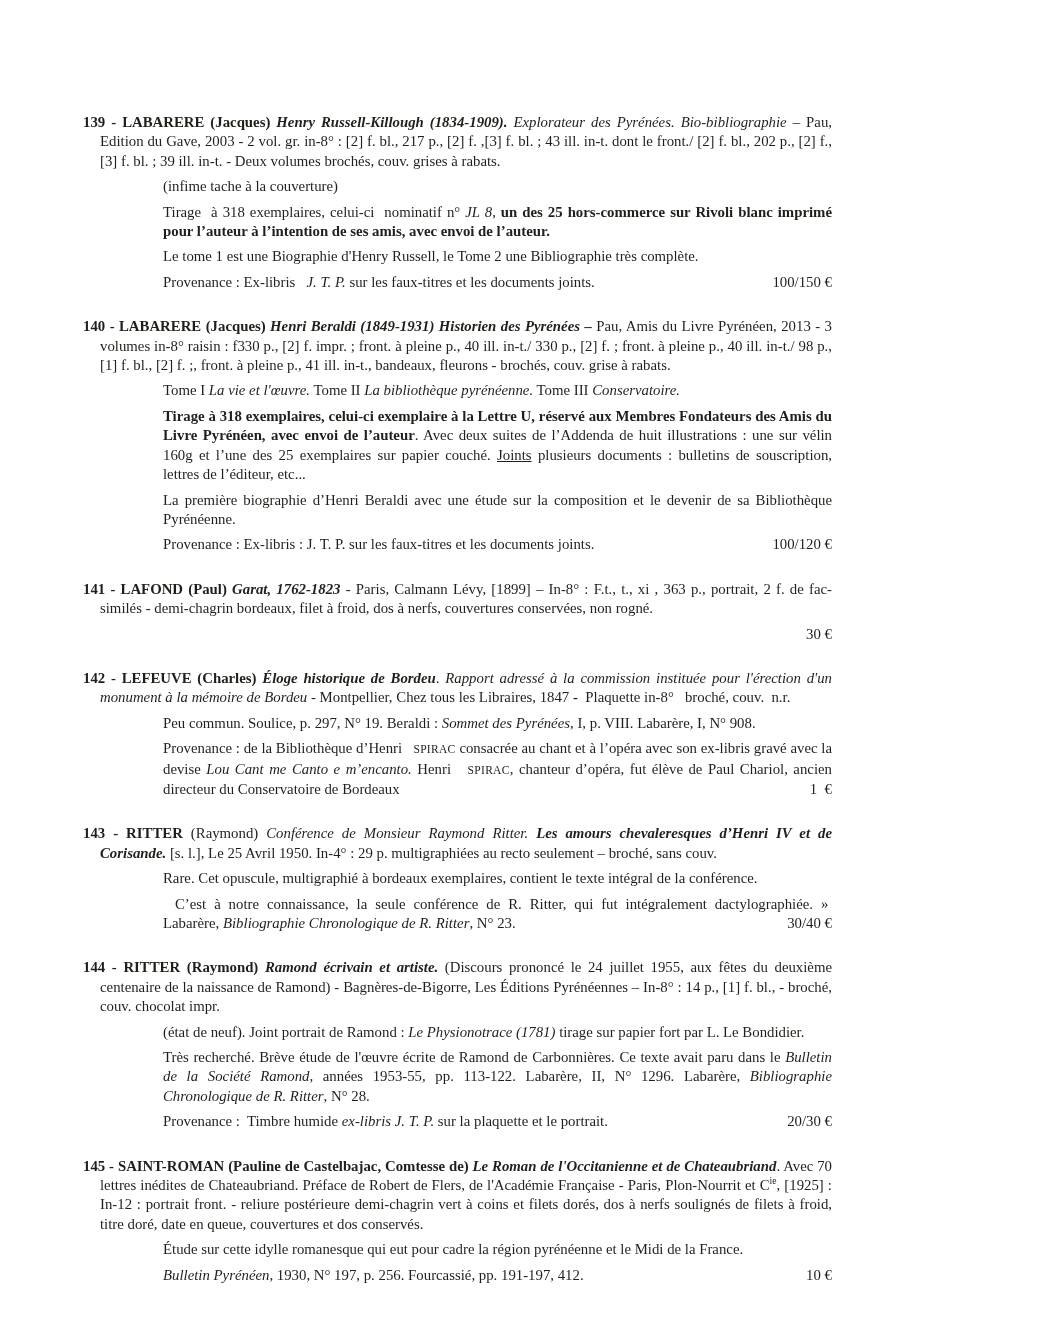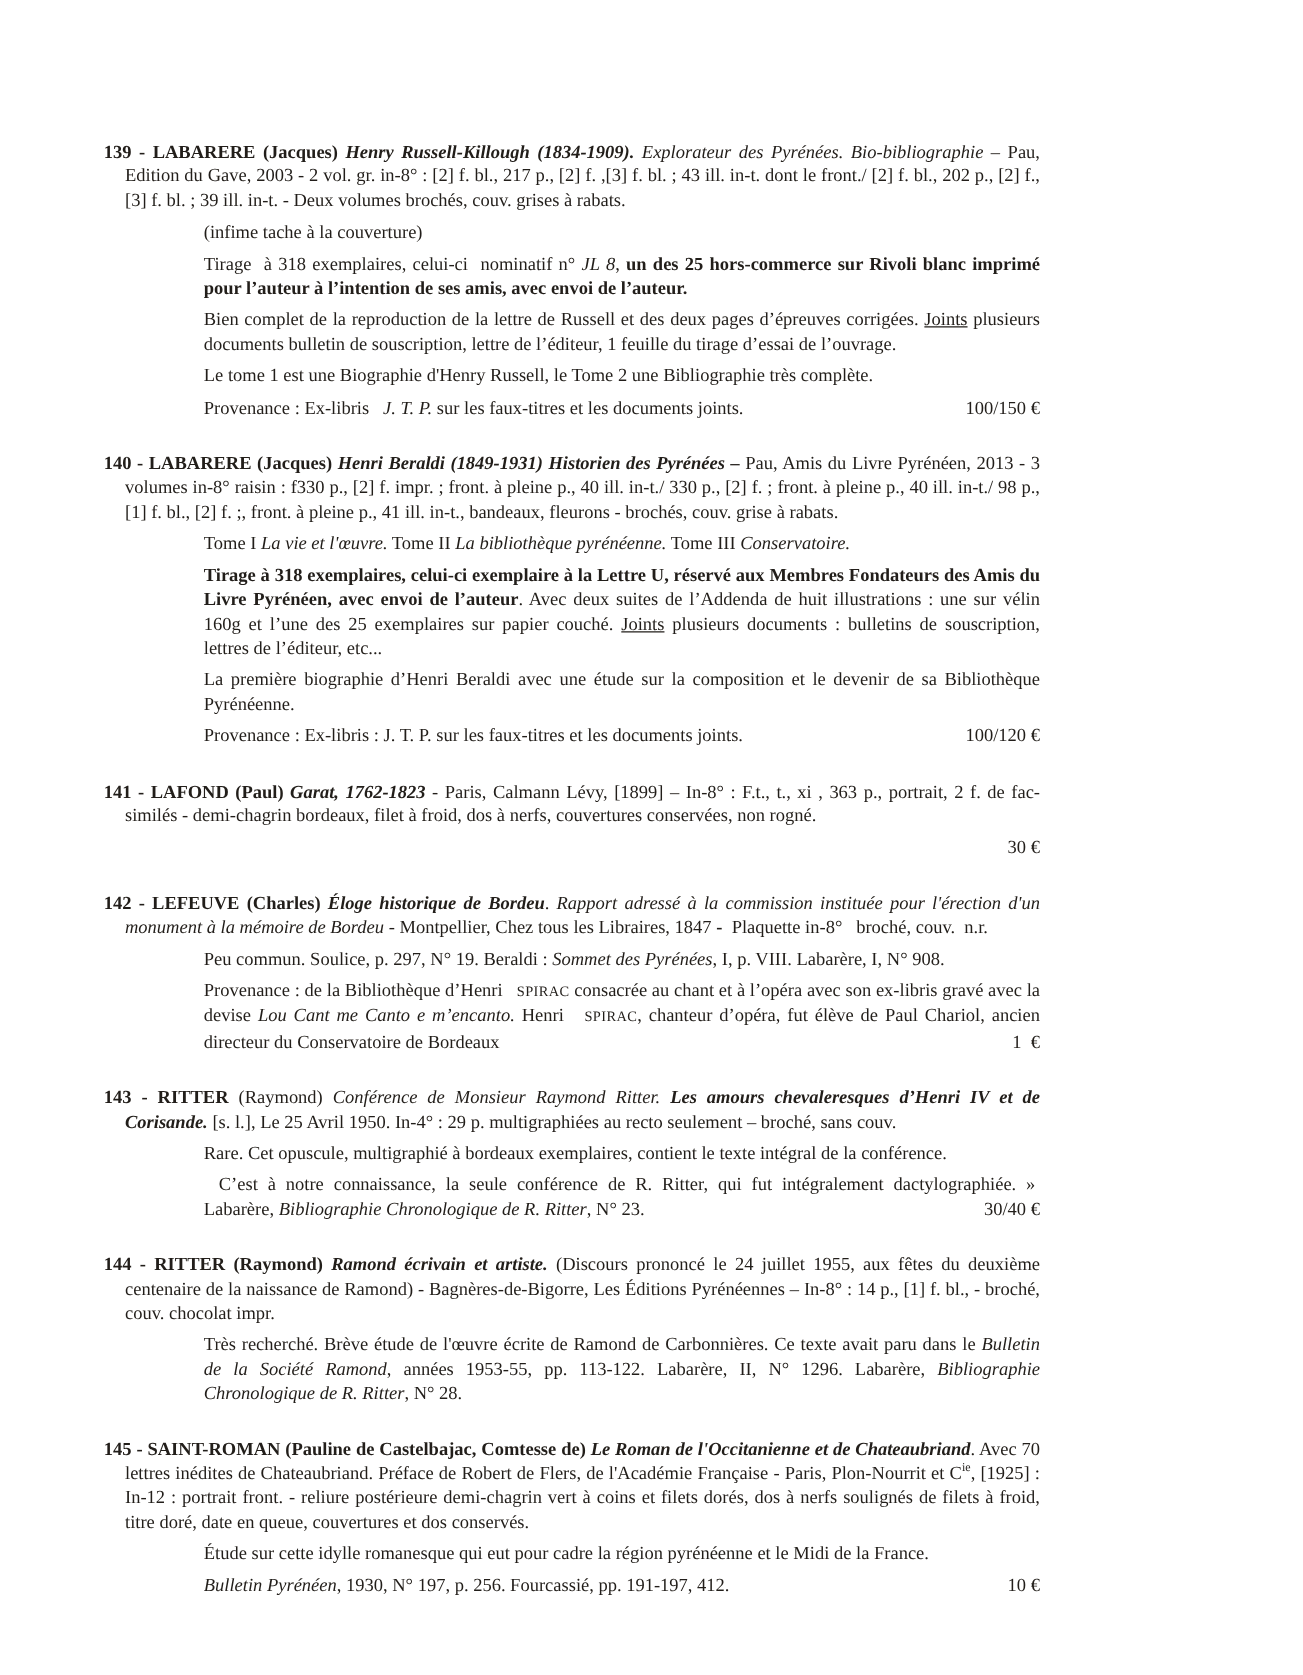--- a/index.html
+++ b/index.html
@@ -25,21 +25,20 @@
 </style>
 </head>
 <body>
 
 <div class="page">
   <div>
       <article class="entry">
         <p class="entry-head"><span class="run-b">139 - LABARERE (Jacques) </span><span class="run-bi">Henry Russell-Killough (1834-1909).</span><span class="run-r"> </span><span class="run-i">Explorateur des Pyrénées. Bio-bibliographie</span><span class="run-r"> – Pau, Edition du Gave, 2003 - 2 vol. gr. in-8° : [2] f. bl., 217 p., [2] f. ,[3] f. bl. ; 43 ill. in-t. dont le front./  [2] f. bl., 202 p., [2] f., [3] f. bl. ; 39 ill. in-t. - Deux volumes brochés, couv. grises à rabats.</span></p>
         <p class="entry-note"><span class="run-r">(infime tache à la couverture)</span></p>
         <p class="entry-note"><span class="run-r">Tirage&nbsp; à 318 exemplaires, celui-ci&nbsp; nominatif n° </span><span class="run-i">JL 8</span><span class="run-r">, </span><span class="run-b">un des 25 hors-commerce sur Rivoli blanc imprimé pour l’auteur à l’intention de ses amis, avec envoi de l’auteur.</span></p>
-        <p class="entry-note"><span class="run-r">Bien complet de la reproduction de la lettre de Russell et des deux pages d’épreuves corrigées. </span><span class="run-u">Joints</span><span class="run-r"> plusieurs documents bulletin de souscription, lettre de l’éditeur, 1 feuille du tirage d’essai de l’ouvrage.</span></p>
         <p class="entry-note"><span class="run-r">Le tome 1 est une Biographie d'Henry Russell, le Tome 2 une Bibliographie très complète.</span></p>
         <p class="entry-note"><span class="run-r">Provenance : Ex-libris&nbsp;&nbsp; </span><span class="run-i">J. T. P.</span><span class="run-r"> sur les faux-titres et les documents joints.</span><span class="price">100/150 €</span></p>
       </article>
       <article class="entry">
         <p class="entry-head"><span class="run-b">140 - LABARERE (Jacques) </span><span class="run-bi">Henri Beraldi (1849-1931) Historien des Pyrénées – </span><span class="run-r">Pau, Amis du Livre Pyrénéen, 2013 - 3 volumes in-8° raisin : f330 p., [2] f. impr. ; front. à pleine p., 40 ill. in-t./ 330 p., [2] f. ; front. à pleine p., 40 ill. in-t./  98 p., [1]  f. bl., [2] f. ;, front. à pleine p., 41 ill. in-t., bandeaux, fleurons - brochés, couv. grise à rabats.</span></p>
         <p class="entry-note"><span class="run-r">Tome I </span><span class="run-i">La vie et l'œuvre.</span><span class="run-r"> Tome II </span><span class="run-i">La bibliothèque pyrénéenne.</span><span class="run-r"> Tome III </span><span class="run-i">Conservatoire.</span></p>
         <p class="entry-note"><span class="run-b">Tirage à 318 exemplaires, celui-ci exemplaire à la Lettre U, réservé aux Membres Fondateurs des Amis du Livre Pyrénéen, avec envoi de l’auteur</span><span class="run-r">. Avec deux suites de l’Addenda de huit illustrations : une sur vélin 160g et l’une des 25 exemplaires sur papier couché. </span><span class="run-u">Joints</span><span class="run-r"> plusieurs documents : bulletins de souscription, lettres de l’éditeur, etc...</span></p>
         <p class="entry-note"><span class="run-r">La première biographie d’Henri Beraldi avec une étude sur la composition et le devenir de sa Bibliothèque Pyrénéenne.</span></p>
         <p class="entry-note"><span class="run-r">Provenance : Ex-libris : J. T. P. sur les faux-titres et les documents joints.</span><span class="price">100/120 €</span></p>
       </article>
@@ -52,21 +51,23 @@
         <p class="entry-note"><span class="run-r">Peu commun. Soulice, p. 297, N° 19. Beraldi : </span><span class="run-i">Sommet des Pyrénées</span><span class="run-r">, I, p. VIII. Labarère, I, N° 908.</span></p>
         <p class="entry-note"><span class="run-r">Provenance : de la Bibliothèque d’Henri&nbsp;&nbsp; </span><span class="run-sc">SPIRAC</span><span class="run-r"> consacrée au chant et à l’opéra avec son ex-libris gravé avec la devise </span><span class="run-i">Lou Cant me Canto e m’encanto.</span><span class="run-r"> Henri&nbsp;&nbsp; </span><span class="run-sc">SPIRAC</span><span class="run-r">, chanteur d’opéra, fut élève de Paul Chariol, ancien directeur du Conservatoire de Bordeaux</span><span class="price">1  €</span></p>
       </article>
       <article class="entry">
         <p class="entry-head"><span class="run-b">143 - RITTER</span><span class="run-r"> (Raymond) </span><span class="run-i">Conférence de Monsieur Raymond Ritter. </span><span class="run-bi">Les amours chevaleresques d’Henri IV et de Corisande.</span><span class="run-r"> [s. l.], Le 25 Avril 1950. In-4° : 29 p. multigraphiées au recto seulement – broché, sans couv.</span></p>
         <p class="entry-note"><span class="run-r">Rare. Cet opuscule, multigraphié à bordeaux exemplaires, contient le texte intégral de la conférence.</span></p>
         <p class="entry-note ti"><span class="run-r">C’est à notre connaissance, la seule conférence de R. Ritter, qui fut intégralement dactylographiée. »&nbsp; Labarère, </span><span class="run-i">Bibliographie Chronologique de R. Ritter</span><span class="run-r">, N° 23.</span><span class="price">30/40 €</span></p>
       </article>
       <article class="entry">
         <p class="entry-head"><span class="run-b">144 - RITTER (Raymond) </span><span class="run-bi">Ramond écrivain et artiste.</span><span class="run-r"> (Discours prononcé le 24 juillet 1955, aux fêtes du deuxième centenaire de la naissance de Ramond) - Bagnères-de-Bigorre, Les Éditions Pyrénéennes – In-8° : 14 p., [1] f. bl., - broché, couv. chocolat impr.</span></p>
+        <p class="entry-note"><span class="run-r">(état de neuf). Joint portrait de Ramond : </span><span class="run-i">Le Physionotrace (1781)</span><span class="run-r"> tirage sur papier fort par L. Le Bondidier.</span></p>
         <p class="entry-note"><span class="run-r">Très recherché. Brève étude de l'œuvre écrite de Ramond de Carbonnières. Ce texte avait paru dans le </span><span class="run-i">Bulletin de la Société Ramond</span><span class="run-r">, années 1953-55, pp. 113-122. Labarère, II, N° 1296. Labarère, </span><span class="run-i">Bibliographie Chronologique de R. Ritter</span><span class="run-r">, N° 28.</span></p>
+        <p class="entry-note"><span class="run-r">Provenance :&nbsp; Timbre humide </span><span class="run-i">ex-libris J. T. P.</span><span class="run-r"> sur la plaquette et le portrait.</span><span class="price">20/30 €</span></p>
       </article>
       <article class="entry">
         <p class="entry-head"><span class="run-b">145 - SAINT-ROMAN (Pauline de Castelbajac, Comtesse de) </span><span class="run-bi">Le Roman de l'Occitanienne et de Chateaubriand</span><span class="run-r">. Avec 70 lettres inédites de Chateaubriand. Préface de Robert de Flers, de l'Académie Française - Paris,  Plon-Nourrit et C</span><span class="run-sup">ie</span><span class="run-r">, [1925] :  In-12 : portrait front. - reliure postérieure demi-chagrin vert à coins et filets dorés, dos à nerfs soulignés de filets à froid, titre doré, date en queue, couvertures et dos conservés.</span></p>
         <p class="entry-note"><span class="run-r">Étude sur cette idylle romanesque qui eut pour cadre la région pyrénéenne et le Midi de la France.</span></p>
         <p class="entry-note"><span class="run-i">Bulletin Pyrénéen</span><span class="run-r">, 1930, N° 197, p. 256. Fourcassié, pp. 191-197, 412.</span><span class="price">10 €</span></p>
       </article>
     </div>
 </div>
 
 </body></html>

